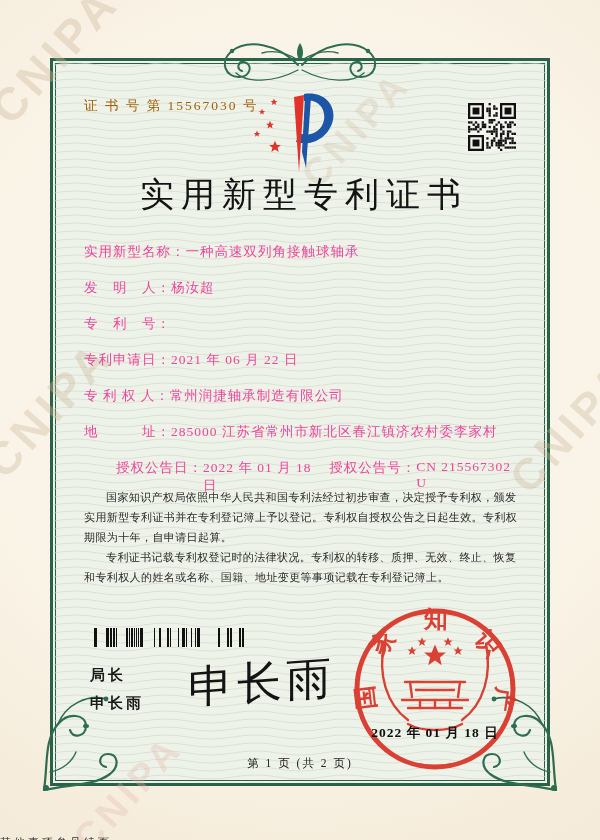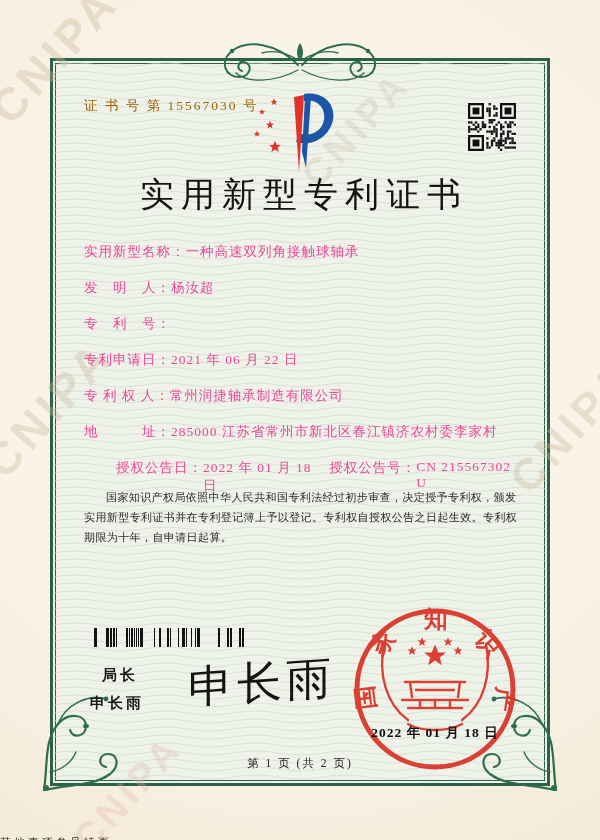--- a/index.html
+++ b/index.html
@@ -55,21 +55,21 @@
   .row .lbl { white-space:pre; letter-spacing:1px; }
   .row .val { letter-spacing:1px; }
   .pair1 { width:226px; display:flex;margin-left:32px; }
 
   .paras { position:absolute; left:84px; right:82px; top:487px; font-size:11px;
            line-height:1.82; color:#2b2b2b; letter-spacing:0.4px; }
   .paras p { text-indent:2em; }
 
   .barcode { position:absolute; left:82px; top:628px; }
 
-  .director-label { position:absolute; left:102px; top:666px; font-family:Liberation Sans, sans-serif;
+  .director-label { position:absolute; left:90px; top:666px; font-family:Liberation Sans, sans-serif;
                     font-size:15px; font-weight:700; letter-spacing:3px; color:#1b1b1b; }
   .director-name  { position:absolute; left:90px; top:694px; font-family:"Liberation Sans",sans-serif;
                     font-size:15px; font-weight:700; letter-spacing:3px; color:#1b1b1b; }
   .signature {
     position:absolute; left:188px; top:652px; width:170px;
     font-size:45px; color:#141414; letter-spacing:4px;
     transform:rotate(-4deg) skewX(-4deg); white-space:nowrap;
   }
 
   .seal { position:absolute; left:350px; top:604px; opacity:.93; }
@@ -331,20 +331,21 @@
           <span class="lbl">授权公告日：</span>
           <span class="val">2022 年 01 月 18 日</span>
         </span>
         <span class="lbl">授权公告号：</span>
         <span class="val">CN 215567302 U</span>
       </div>
     </div>
 
     <div class="paras">
       <p>国家知识产权局依照中华人民共和国专利法经过初步审查，决定授予专利权，颁发实用新型专利证书并在专利登记簿上予以登记。专利权自授权公告之日起生效。专利权期限为十年，自申请日起算。</p>
+      <p>专利证书记载专利权登记时的法律状况。专利权的转移、质押、无效、终止、恢复和专利权人的姓名或名称、国籍、地址变更等事项记载在专利登记簿上。</p>
     </div>
 
     <div class="barcode">
       <svg width="165" height="19" viewBox="0 0 165 19" xmlns="http://www.w3.org/2000/svg" fill="#111">
           <rect x="12" y="0" width="3" height="19"></rect>
           <rect x="24" y="0" width="3" height="19"></rect>
           <rect x="28" y="0" width="2" height="19"></rect>
           <rect x="31" y="0" width="2" height="19"></rect>
           <rect x="34" y="0" width="1" height="19"></rect>
           <rect x="44" y="0" width="2" height="19"></rect>

